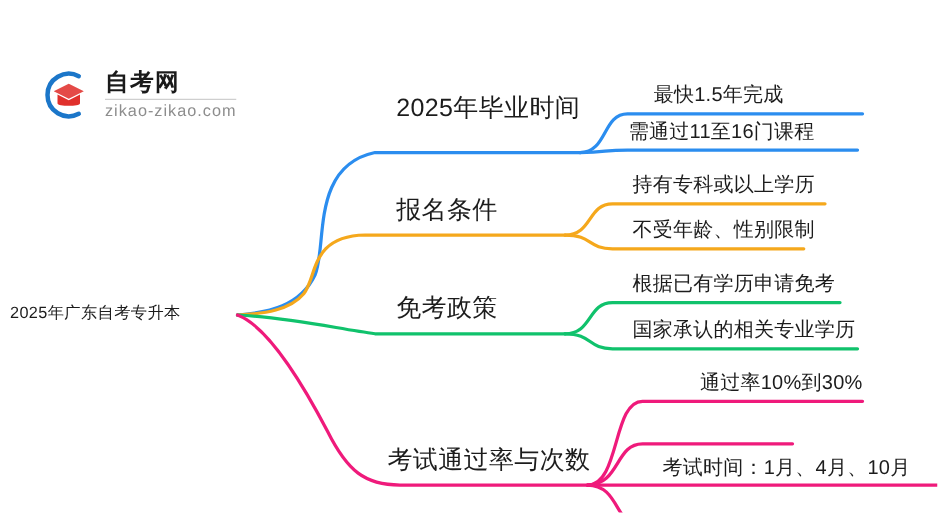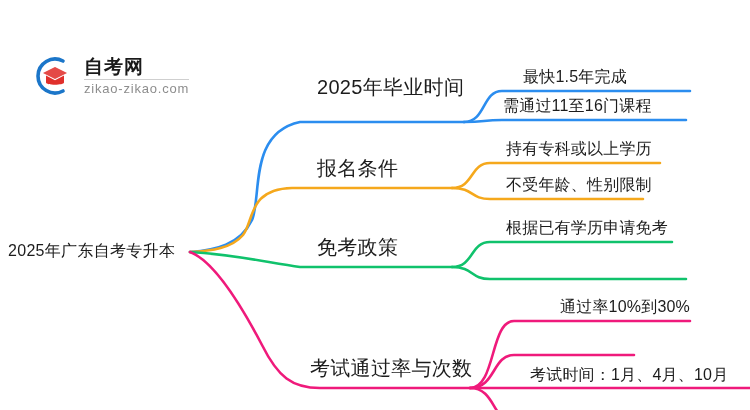--- a/index.html
+++ b/index.html
@@ -66,21 +66,21 @@
     height: 410px;
   }
   
   .node {
     position: absolute;
     white-space: nowrap;
     color: #1c1c1c;
     line-height: 1;
   }
   .node-root {
-    font-size: 16px;
+    font-size: 13px;
     letter-spacing: 0.3px;
   }
   .node-branch {
     font-size: 20px;
     letter-spacing: 0.3px;
   }
   .node-leaf {
     font-size: 16px;
     letter-spacing: 0.2px;
   }
@@ -147,20 +147,21 @@
   <div class="node node-leaf" style="left:523px; top:24px;">最快1.5年完成</div>
 
   <div class="node node-leaf" style="left:503px; top:53px;">需通过11至16门课程</div>
 
   <div class="node node-leaf" style="left:506px; top:96px;">持有专科或以上学历</div>
 
   <div class="node node-leaf" style="left:506px; top:175px;">根据已有学历申请免考</div>
 
   <div class="node node-leaf" style="left:506px; top:132px;">不受年龄、性别限制</div>
 
+  <div class="node node-leaf" style="left:506px; top:212px;">国家承认的相关专业学历</div>
 
   <div class="node node-leaf" style="left:560px; top:254px;">通过率10%到30%</div>
 
 
   <div class="node node-leaf" style="left:530px; top:322px;">考试时间：1月、4月、10月</div>
 
 
 </div>
 
 </body></html>

